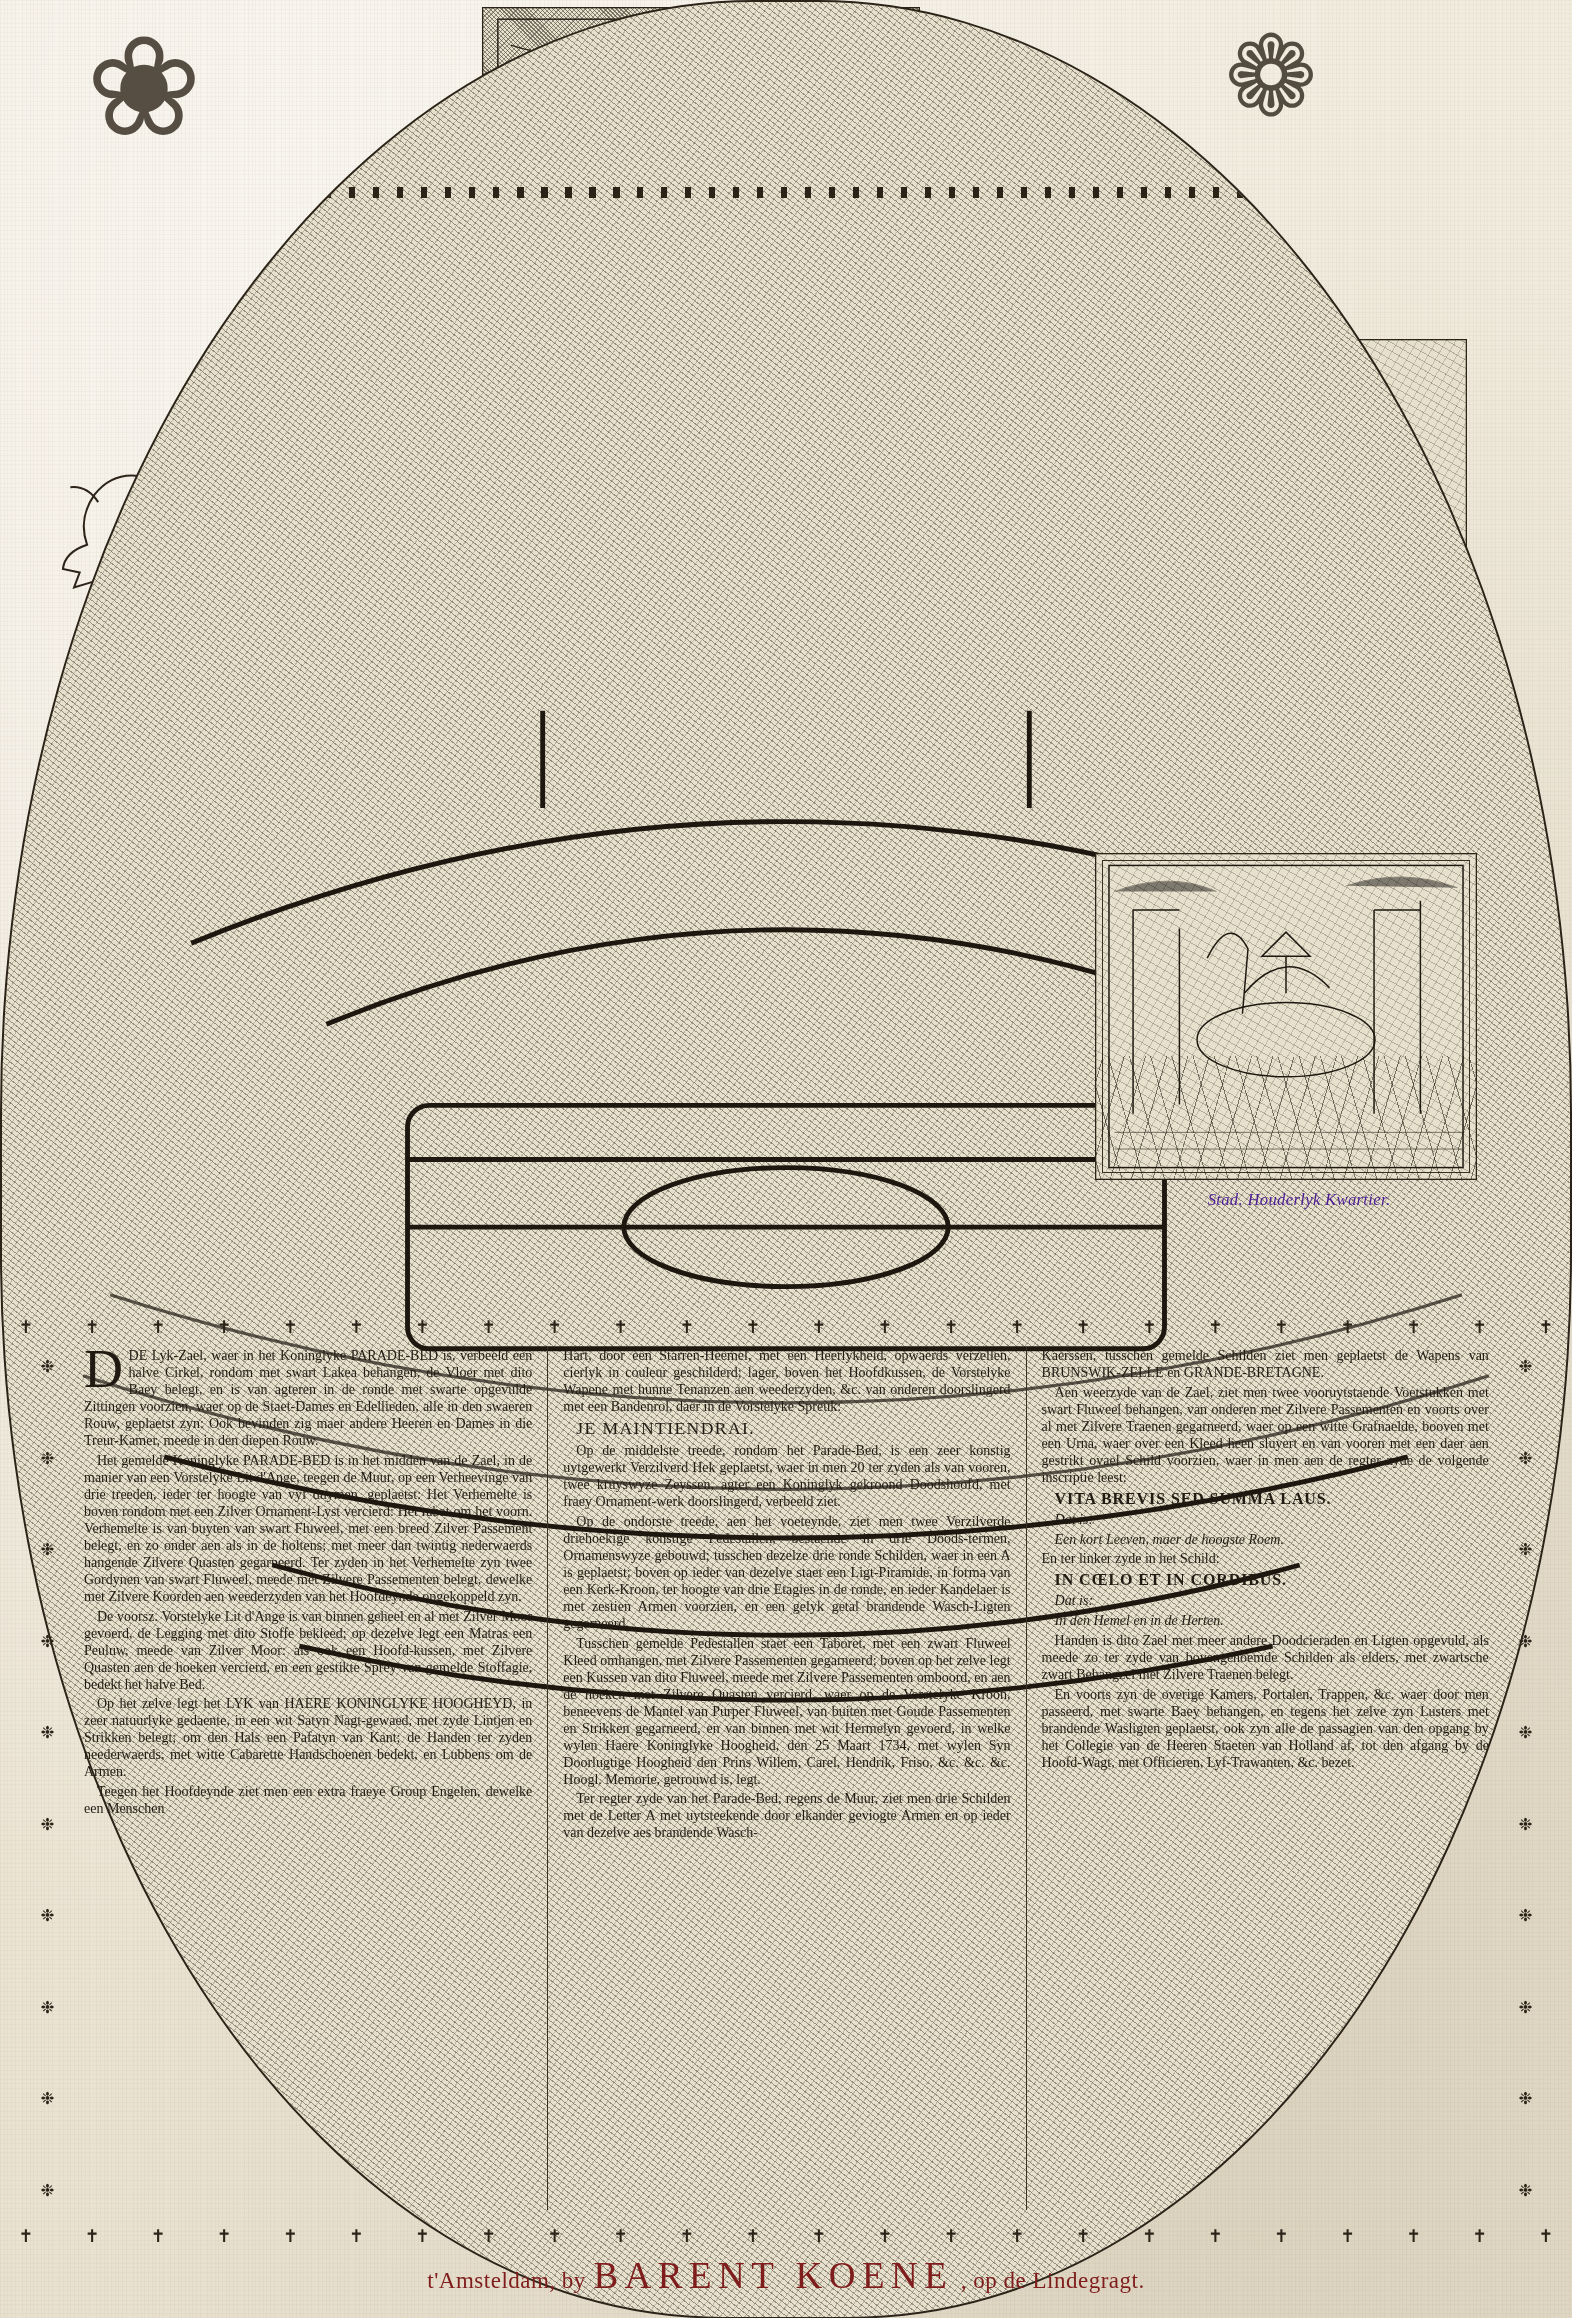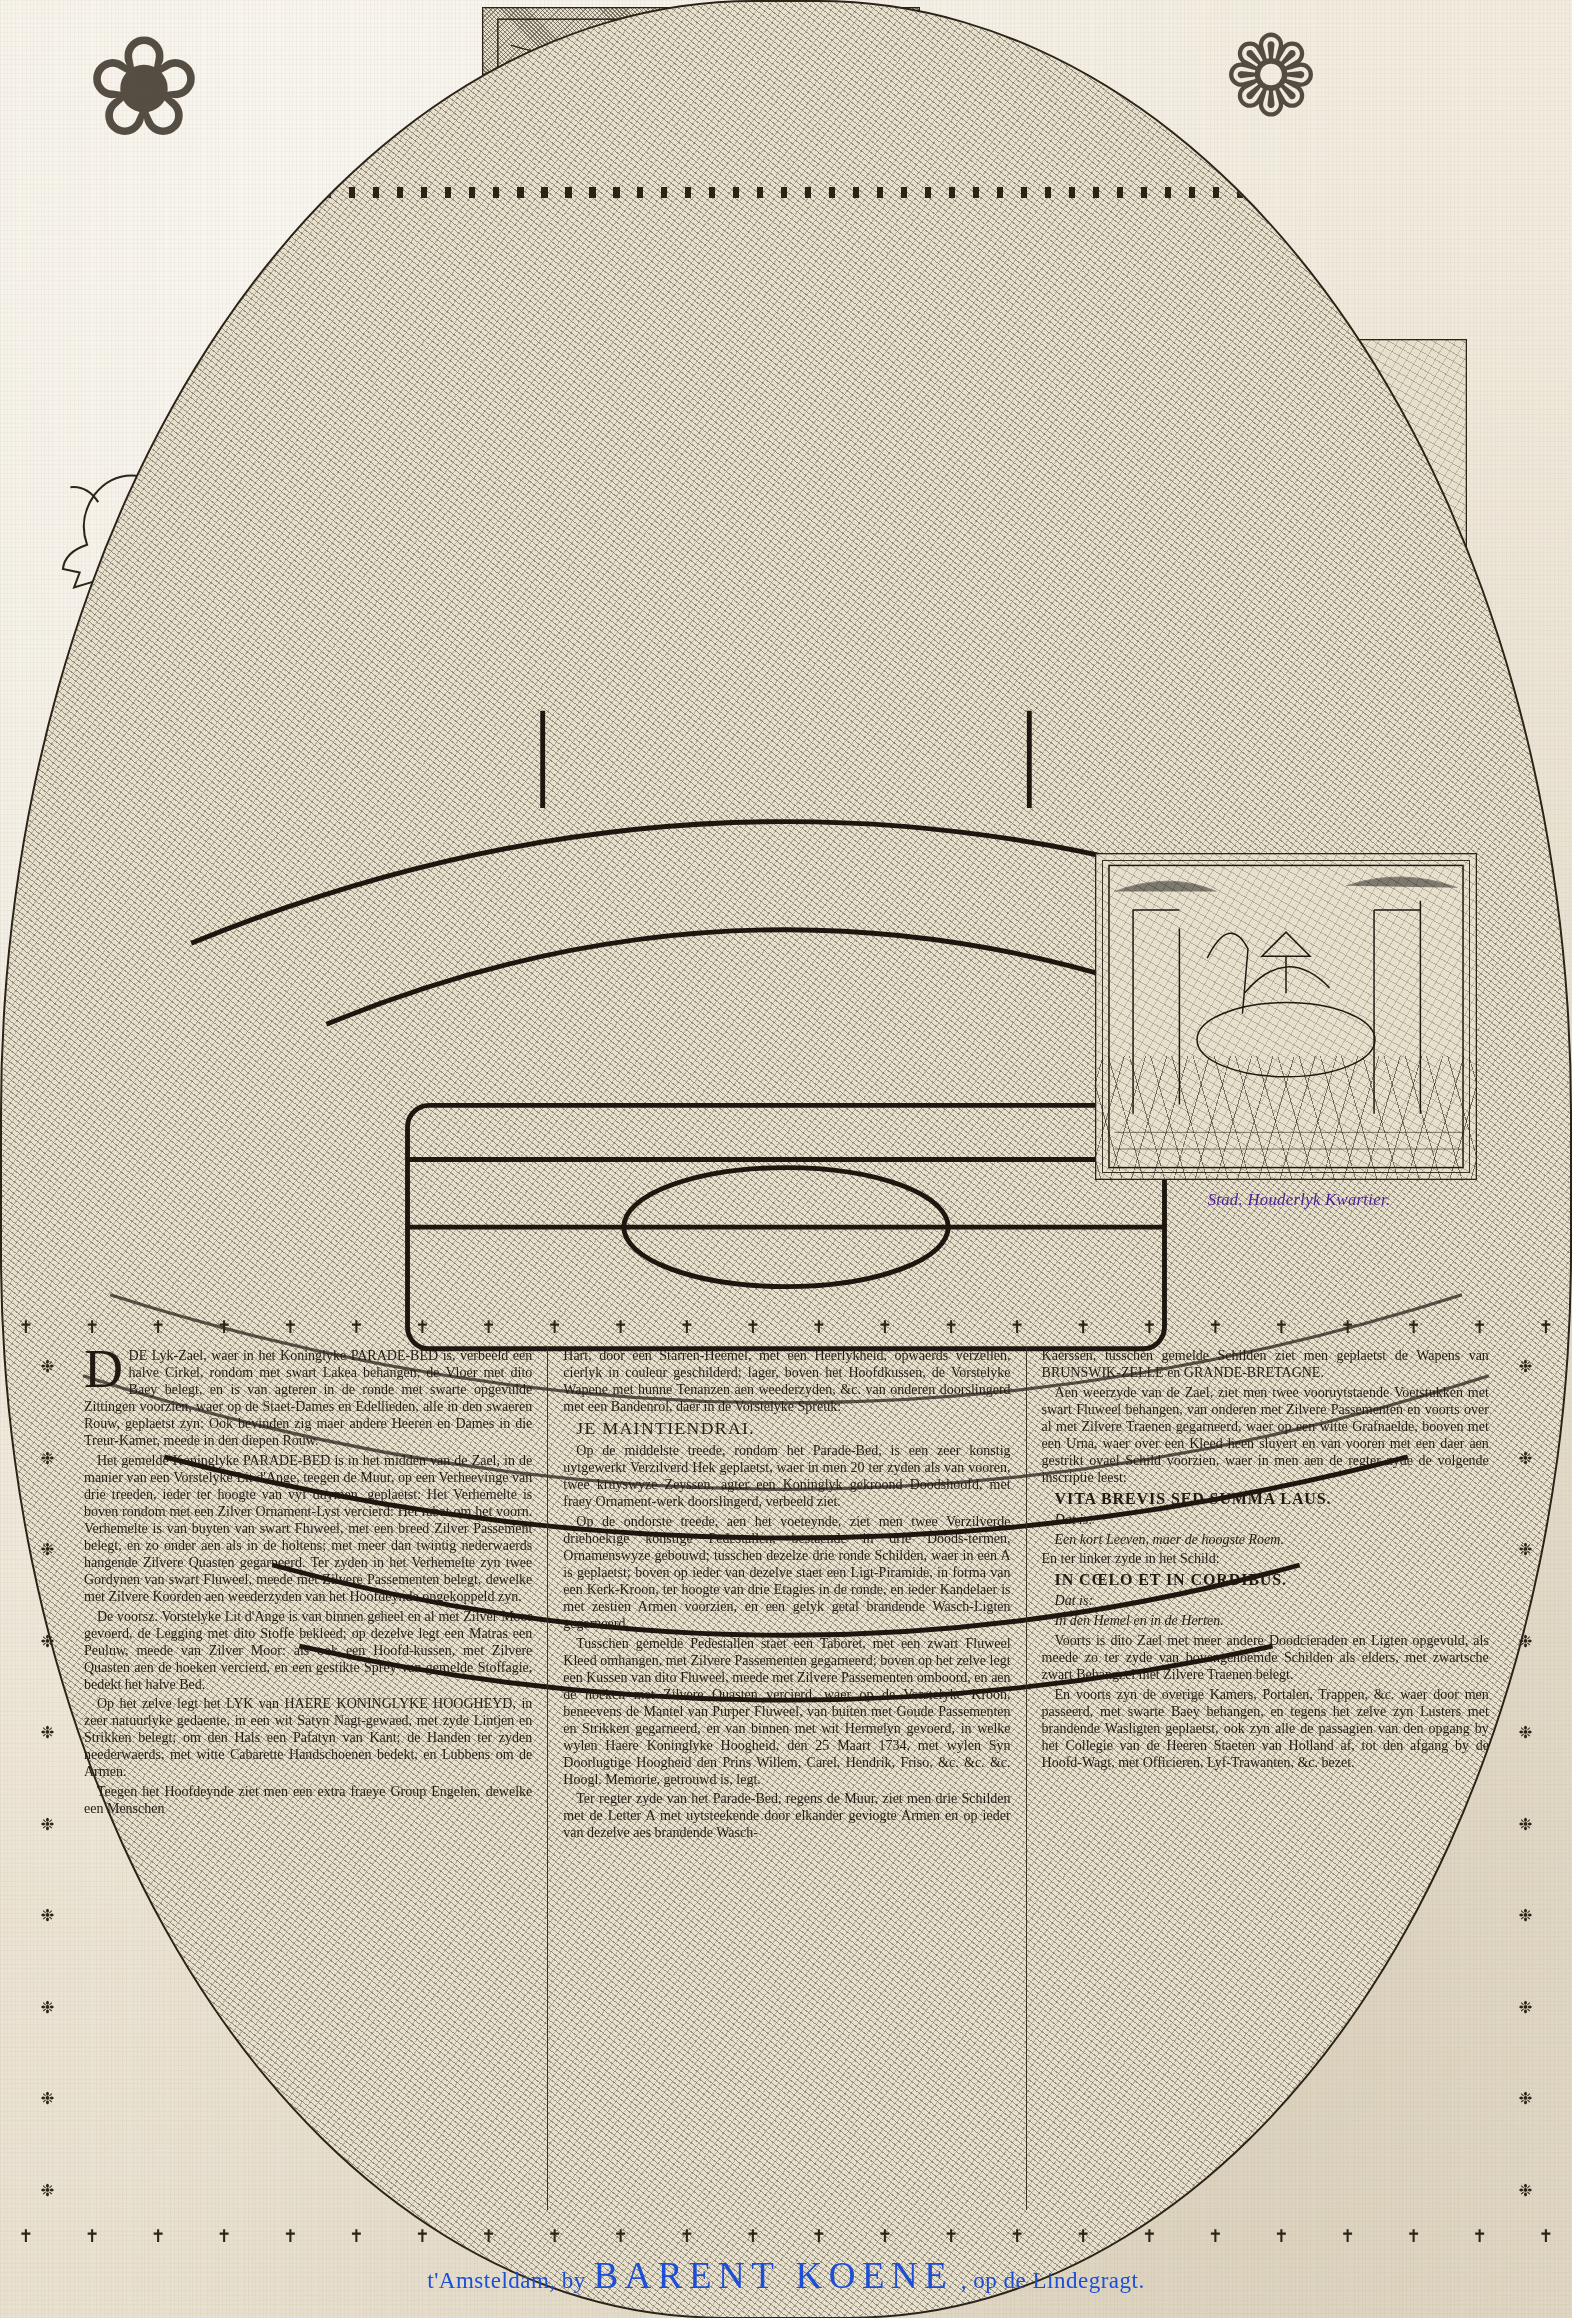--- a/index.html
+++ b/index.html
@@ -184,21 +184,21 @@
     font-family:"Liberation Serif", serif;
   }
   .caps{letter-spacing:1.1px;}
   .motto{text-indent:0;font-size:17.6px;letter-spacing:1.4px;margin:3.7px 0 3.7px;}
   .latin{text-indent:0;font-size:16px;letter-spacing:0.9px;margin:7.4px 0 1.9px;font-weight:bold;}
   .small-it{font-style:italic;text-indent:0;}
 
   
   .imprint{
     position:absolute;left:0;right:0;top:2254px;
-    text-align:center;font-size:28px;letter-spacing:0.5px;color:#1d4ed8;
+    text-align:center;font-size:28px;letter-spacing:0.5px;color:#7f1d1d;
   }
   .imprint .big{font-size:37px;letter-spacing:6.5px;}
   .imprint .pre{font-size:23px;}
 </style>
 </head>
 <body>
 
 <div class="sheet"></div>
 <div class="grain"></div>
 
@@ -411,21 +411,21 @@
     <div class="col">
       <p class="noind"><span>Kaerssen, tusschen gemelde Schilden ziet men geplaetst de Wapens van BRUNSWIK-ZELLE en GRANDE-BRETAGNE.</span></p>
       <p><span>Aen weerzyde van de Zael, ziet men twee vooruytstaende Voetstukken met swart Fluweel behangen, van onderen met Zilvere Passementen en voorts over al met Zilvere Traenen gegarneerd, waer op een witte Grafnaelde, booven met een Urna, waer over een Kleed heen sluyert en van vooren met een daer aen gestrikt ovael Schild voorzien, waer in men aen de regter zyde de volgende inscriptie leest:</span></p>
       <p class="latin caps">VITA BREVIS SED SUMMA LAUS.</p>
       <p class="small-it">Dat is:</p>
       <p class="small-it">Een kort Leeven, maer de hoogste Roem.</p>
       <p class="noind"><span>En ter linker zyde in het Schild:</span></p>
       <p class="latin caps">IN CŒLO ET IN CORDIBUS.</p>
       <p class="small-it">Dat is:</p>
       <p class="small-it">In den Hemel en in de Herten.</p>
-      <p><span>Voorts is dito Zael met meer andere Doodcieraden en Ligten opgevuld, als meede zo ter zyde van bovengenoemde Schilden als elders, met zwartsche zwart Behangzel met Zilvere Traenen belegt.</span></p>
+      <p><span>Handen is dito Zael met meer andere Doodcieraden en Ligten opgevuld, als meede zo ter zyde van bovengenoemde Schilden als elders, met zwartsche zwart Behangzel met Zilvere Traenen belegt.</span></p>
       <p><span>En voorts zyn de overige Kamers, Portalen, Trappen, &amp;c. waer door men passeerd, met swarte Baey behangen, en tegens het zelve zyn Lusters met brandende Wasligten geplaetst, ook zyn alle de passagien van den opgang by het Collegie van de Heeren Staeten van Holland af, tot den afgang by de Hoofd-Wagt, met Officieren, Lyf-Trawanten, &amp;c. bezet.</span></p>
     </div>
   </div>
 
   <div class="side-orn">
     <span>❉</span>
     <span>❉</span>
     <span>❉</span>
     <span>❉</span>
     <span>❉</span>

